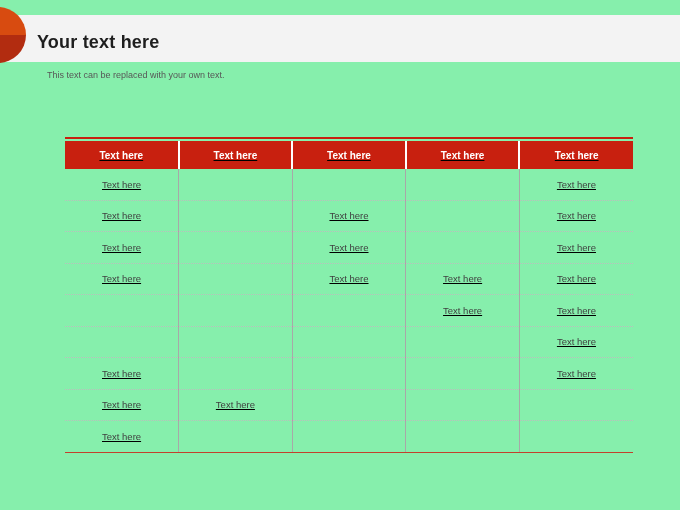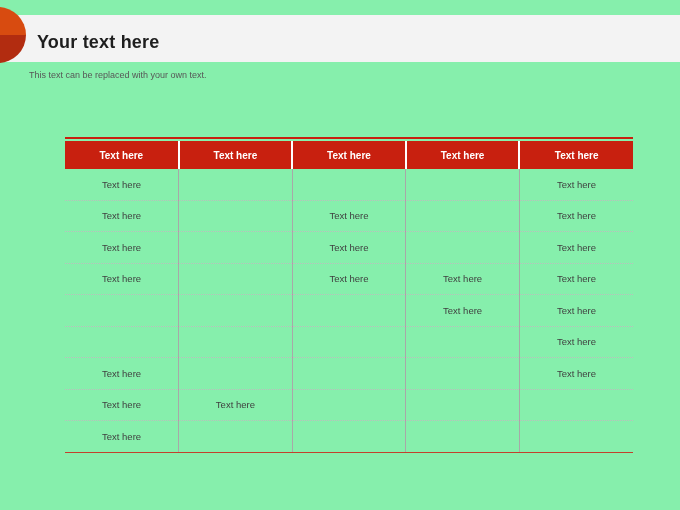--- a/index.html
+++ b/index.html
@@ -40,29 +40,30 @@
   }
   .slide-title{
     margin:0;
     font-size:18px;
     font-weight:700;
     color:var(--title-text);
     letter-spacing:0.2px;
   }
   .slide-subtitle{
     position:absolute;
-    left:29px;top:70px;
+    left:47px;top:70px;
     margin:0;
     font-size:9px;
     color:var(--subtitle-text);
   }
   .table-wrap{
     position:absolute;
     left:65px;top:137px;
     width:568px;
+    text-decoration:underline;
   }
   .table-top-line{
     height:0;
     border-top:2px solid var(--accent);
     margin-bottom:2px;
   }
   table.content-table{
     width:100%;
     table-layout:fixed;
     border-collapse:collapse;

